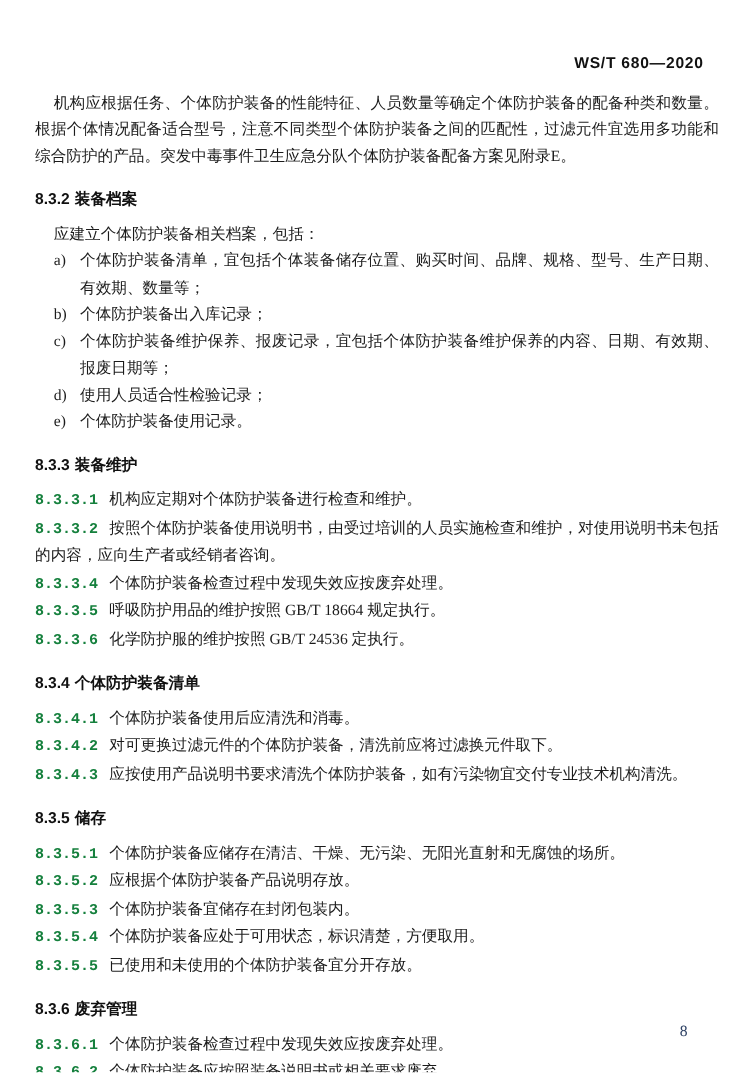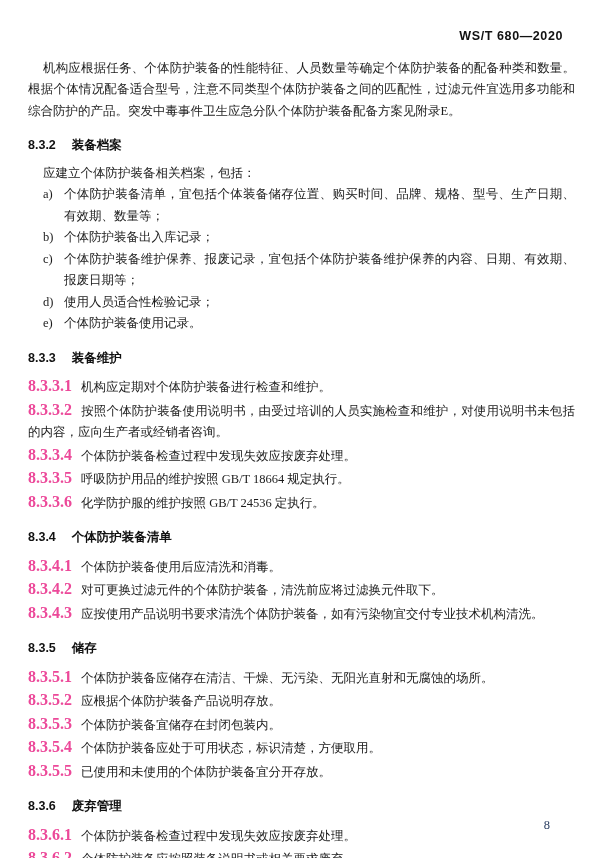--- a/index.html
+++ b/index.html
@@ -3,21 +3,21 @@
 <meta charset="utf-8">
 <style>
   html, body { margin: 0; padding: 0; background: #ffffff; }
   .page {
     position: relative;
     width: 605px;
     height: 858px;
     margin: 0;
     background: #ffffff;
     box-sizing: border-box;
-    padding: 26px 30px 0 28px;
+    padding: 40px 30px 0 28px;
     font-family: "Liberation Serif", "DejaVu Serif", serif;
     font-size: 12.5px;
     line-height: 21.5px;
     color: #1b1b1b;
     overflow: hidden;
   }
   .doc-header {
     text-align: right;
     padding-right: 12px;
     margin-bottom: 10px;
@@ -27,44 +27,44 @@
     letter-spacing: 0.6px;
     color: #111111;
   }
   .para {
     margin: 0;
     text-indent: 15px;
     text-align: justify;
   }
   .section-heading {
     display: flex;
-    gap: 16px;
+    gap: 4px;
     margin: 13px 0 6px 0;
     font-family: "Liberation Sans", "DejaVu Sans", sans-serif;
     font-weight: bold;
     font-size: 12.5px;
     line-height: 21.5px;
     color: #111111;
   }
   .lead {
     margin: 0;
     text-indent: 15px;
     text-align: justify;
   }
   .doc-list { margin: 0; padding: 0; list-style: none; }
   .doc-list li { display: flex; padding-left: 15px; }
   .li-label { flex: none; width: 21px; }
   .li-text { flex: 1; text-align: justify; }
   .clause { margin: 0; text-align: justify; }
   .clause-num {
-    font-family: Liberation Serif, serif;
+    font-family: Liberation Mono, monospace;
     font-weight: 600;
-    font-size: 16px;
+    font-size: 12px;
     margin-right: 9px;
-    color: #ec4899;
+    color: #15803d;
     white-space: nowrap;
   }
   .page-number {
     position: absolute;
     right: 55px;
     bottom: 22px;
     font-size: 12.5px;
     color: #2e4265;
   }
 </style>

